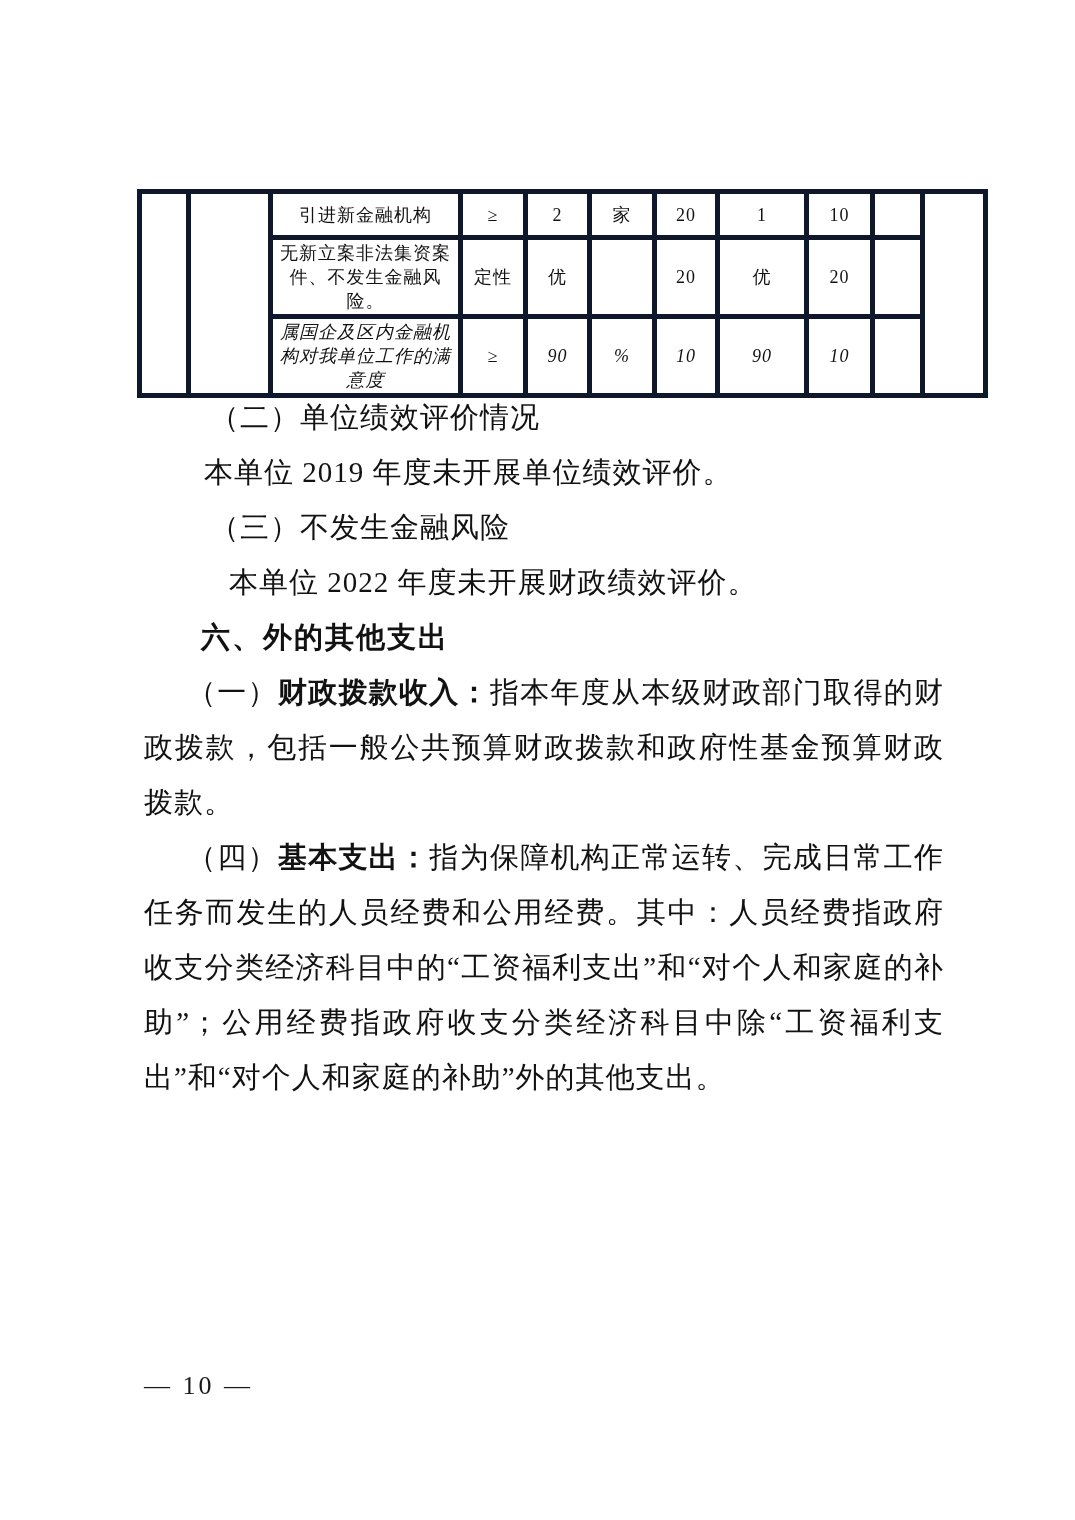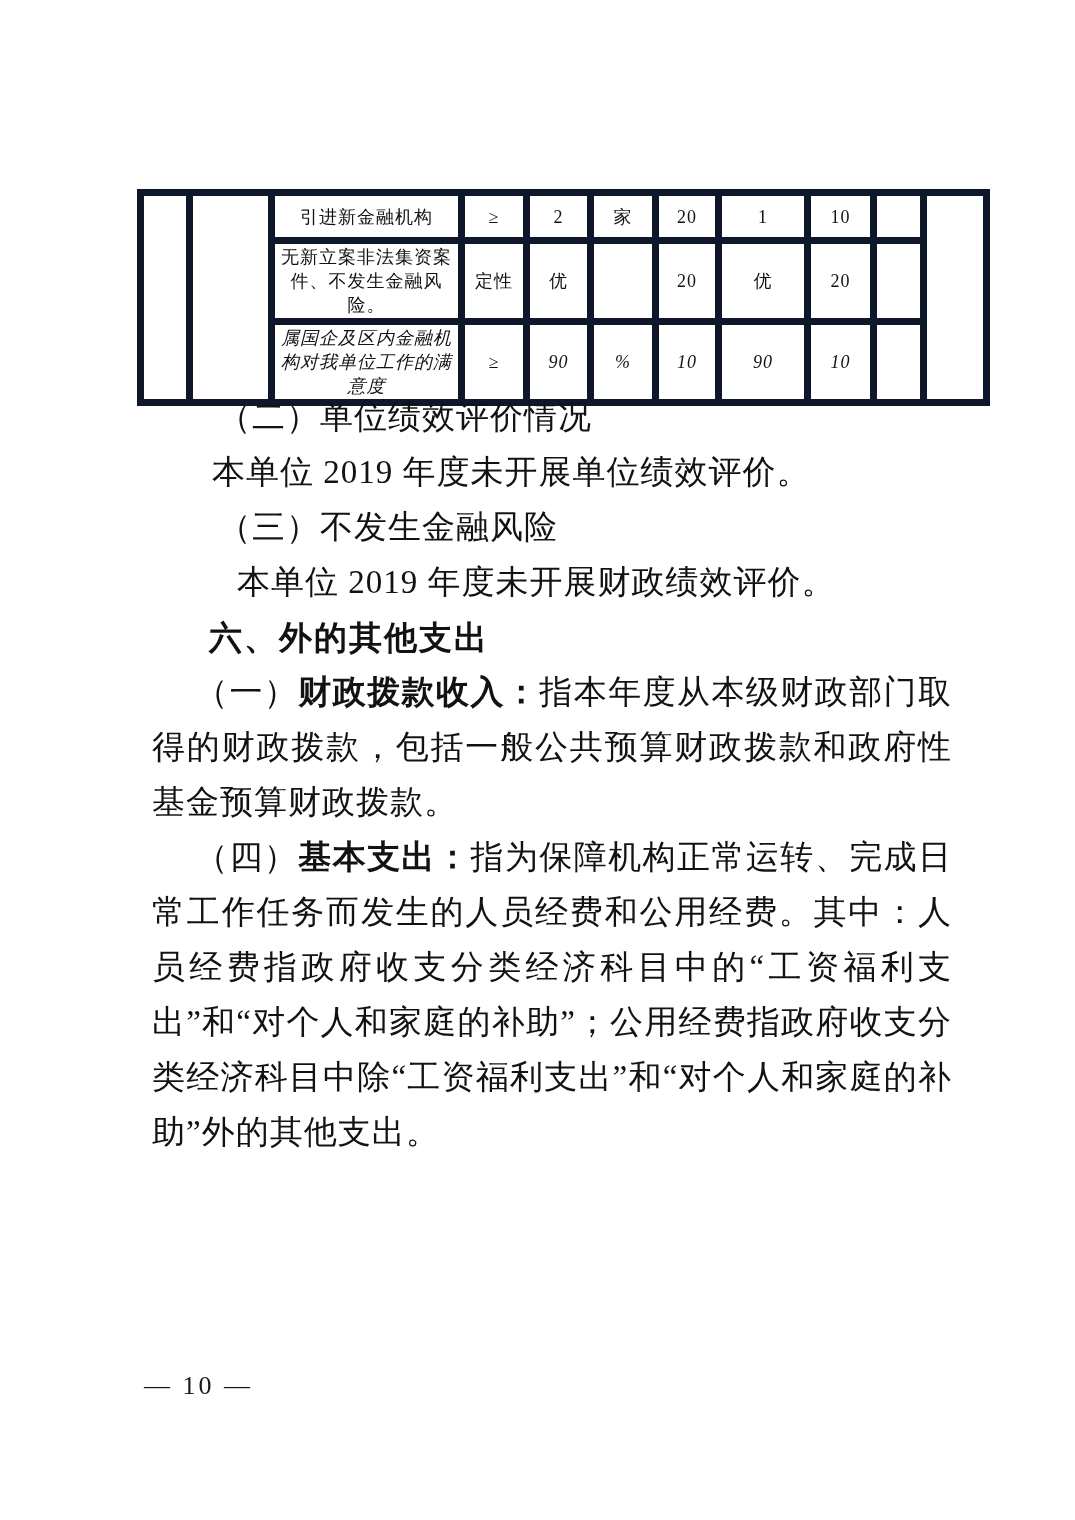--- a/index.html
+++ b/index.html
@@ -13,35 +13,35 @@
   }
   .page{position:absolute;inset:0;background:#ffffff;}
 
   
   .doc-table{
     position:absolute;left:137px;top:189px;
     border-collapse:collapse;table-layout:fixed;
     width:846px;
   }
   .doc-table td{
-    border:7px solid #0f172a;
+    border:5px solid #0f172a;
     text-align:center;vertical-align:middle;
     font-size:18px;line-height:24px;
     padding:1px 3px;
     letter-spacing:1px;
     overflow:hidden;
   }
   .doc-table tr.r1 td{height:39px;}
   .doc-table tr.r2 td{height:48px;}
   .doc-table tr.r3 td{height:47px;font-style:italic;}
 
   
   .content{
-    position:absolute;left:152px;top:390px;width:800px;
-    font-size:33px;line-height:55px;
+    position:absolute;left:144px;top:390px;width:800px;
+    font-size:29px;line-height:55px;
     text-align:justify;
     letter-spacing:1px;
   }
   .content p{margin:0;padding:0;}
   .ind66{text-indent:66px;}
   .ind60{text-indent:60px;}
   .ind85{text-indent:85px;}
   .ind57{text-indent:57px;}
   .ind43{text-indent:43px;}
   .term-bold{font-weight:bold;font-family:Liberation Serif, serif;}
@@ -111,21 +111,21 @@
       <td>10</td>
       <td></td>
     </tr>
   </tbody>
     </table>
 
   <div class="content">
     <p class="ind66">（二）单位绩效评价情况</p>
     <p class="ind60">本单位 2019 年度未开展单位绩效评价。</p>
     <p class="ind66">（三）不发生金融风险</p>
-    <p class="ind85">本单位 2019 年度未开展财政绩效评价。</p>
+    <p class="ind85">本单位 2022 年度未开展财政绩效评价。</p>
     <p class="ind57 heading-sans">六、外的其他支出</p>
 
     <p class="ind43"><span>（一）</span><span class="term-bold">财政拨款收入：</span><span>指本年度从本级财政部门取得的财政拨款，包括一般公共预算财政拨款和政府性基金预算财政拨款。</span></p>
 
 
 
     <p class="ind43"><span>（四）</span><span class="term-bold">基本支出：</span><span>指为保障机构正常运转、完成日常工作任务而发生的人员经费和公用经费。其中：人员经费指政府收支分类经济科目中的“工资福利支出”和“对个人和家庭的补助”；公用经费指政府收支分类经济科目中除“工资福利支出”和“对个人和家庭的补助”外的其他支出。</span></p>
   </div>
 
   <div class="pageno">— 10 —</div>

